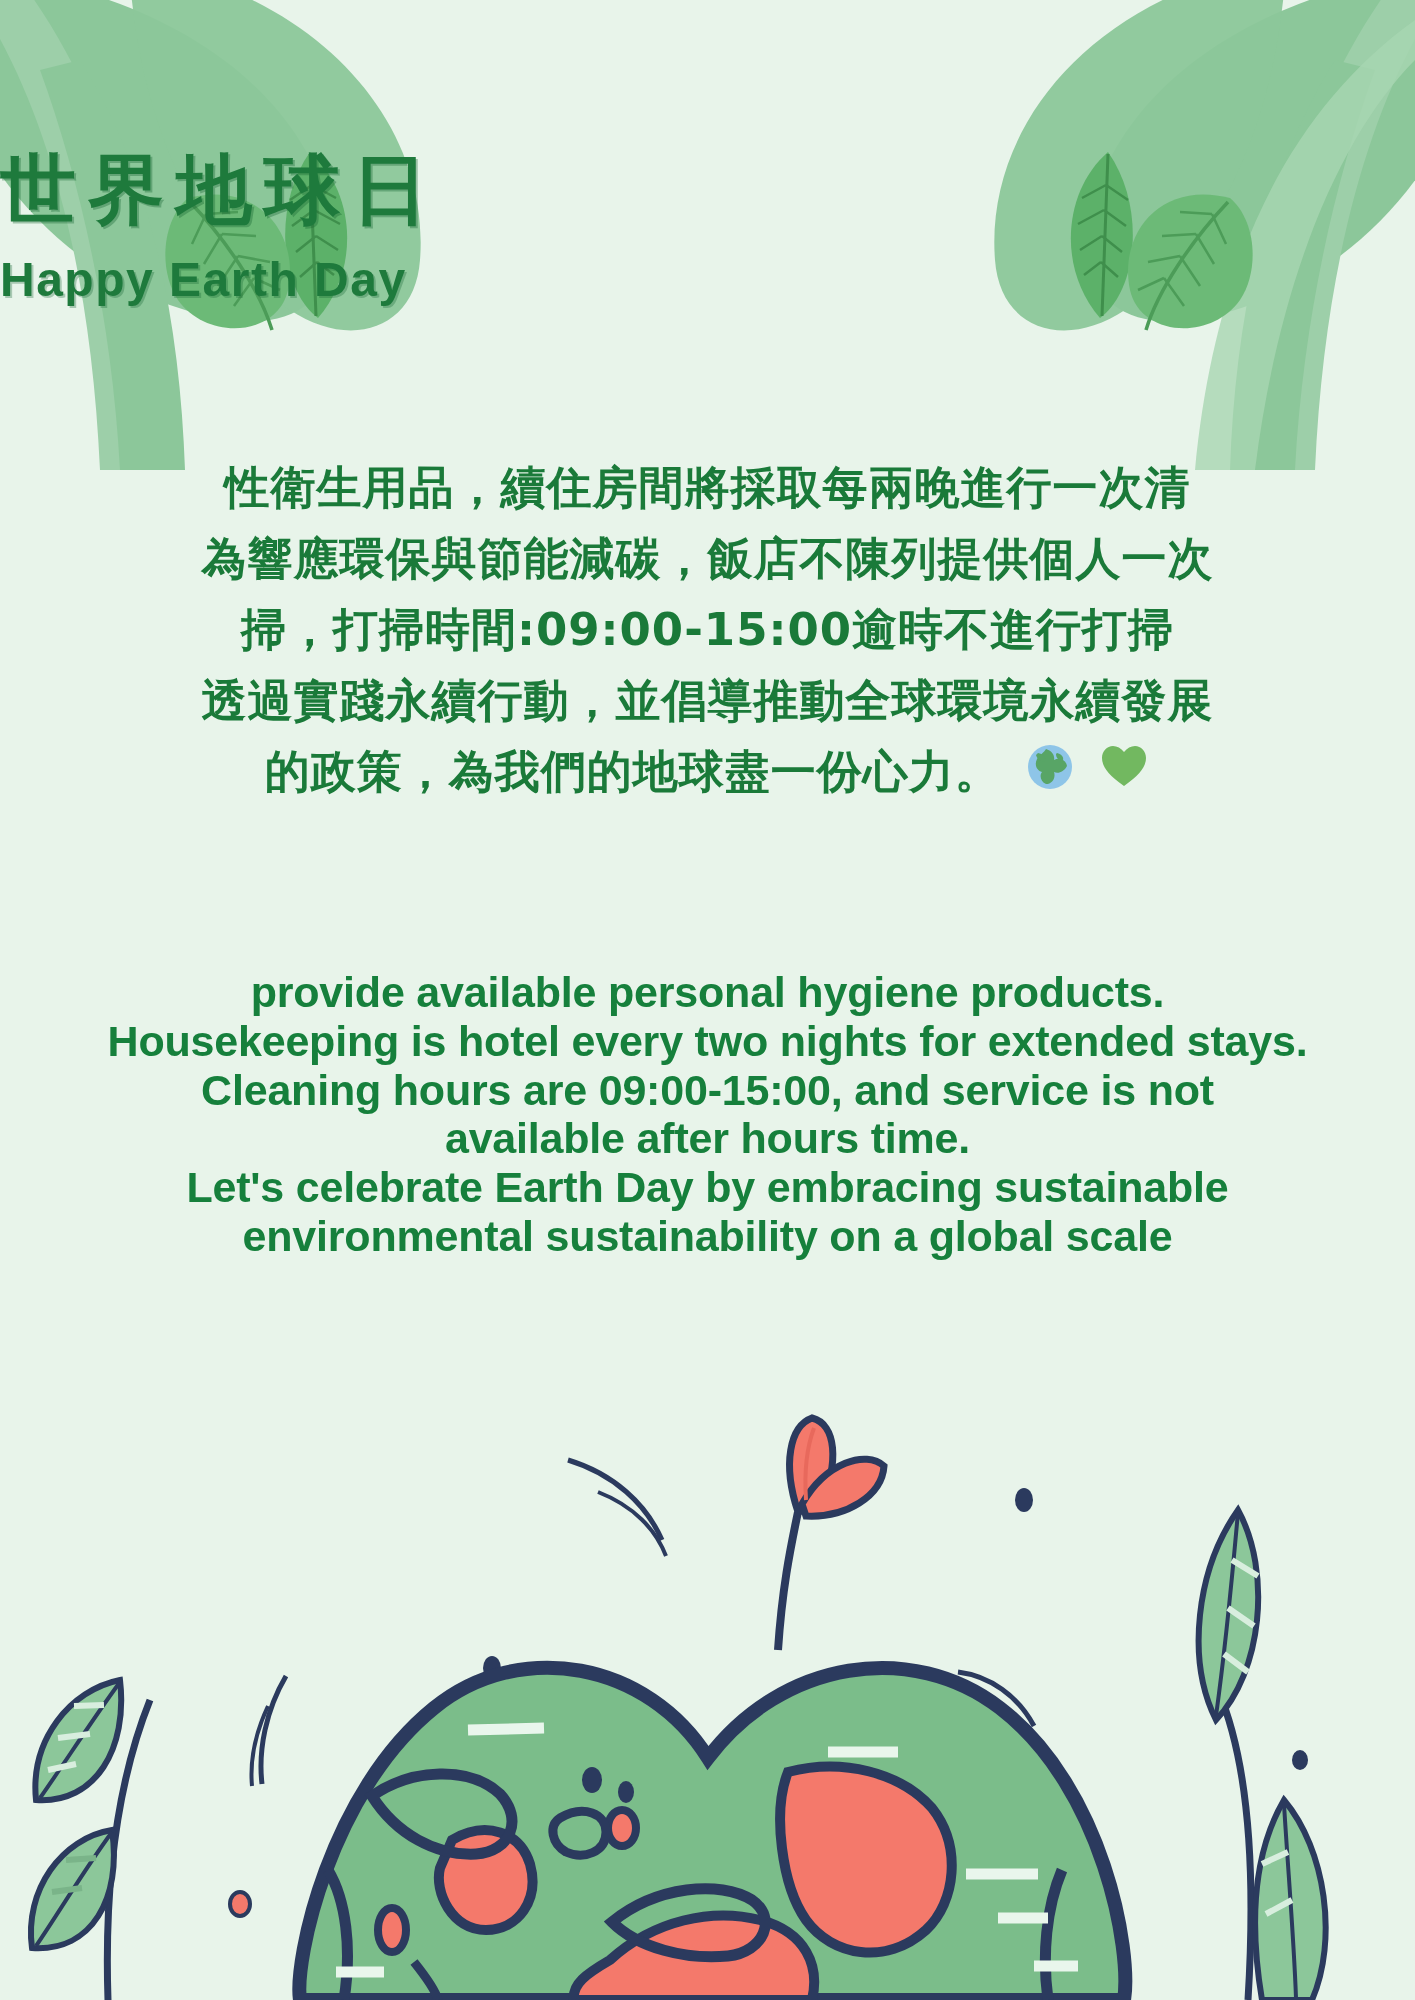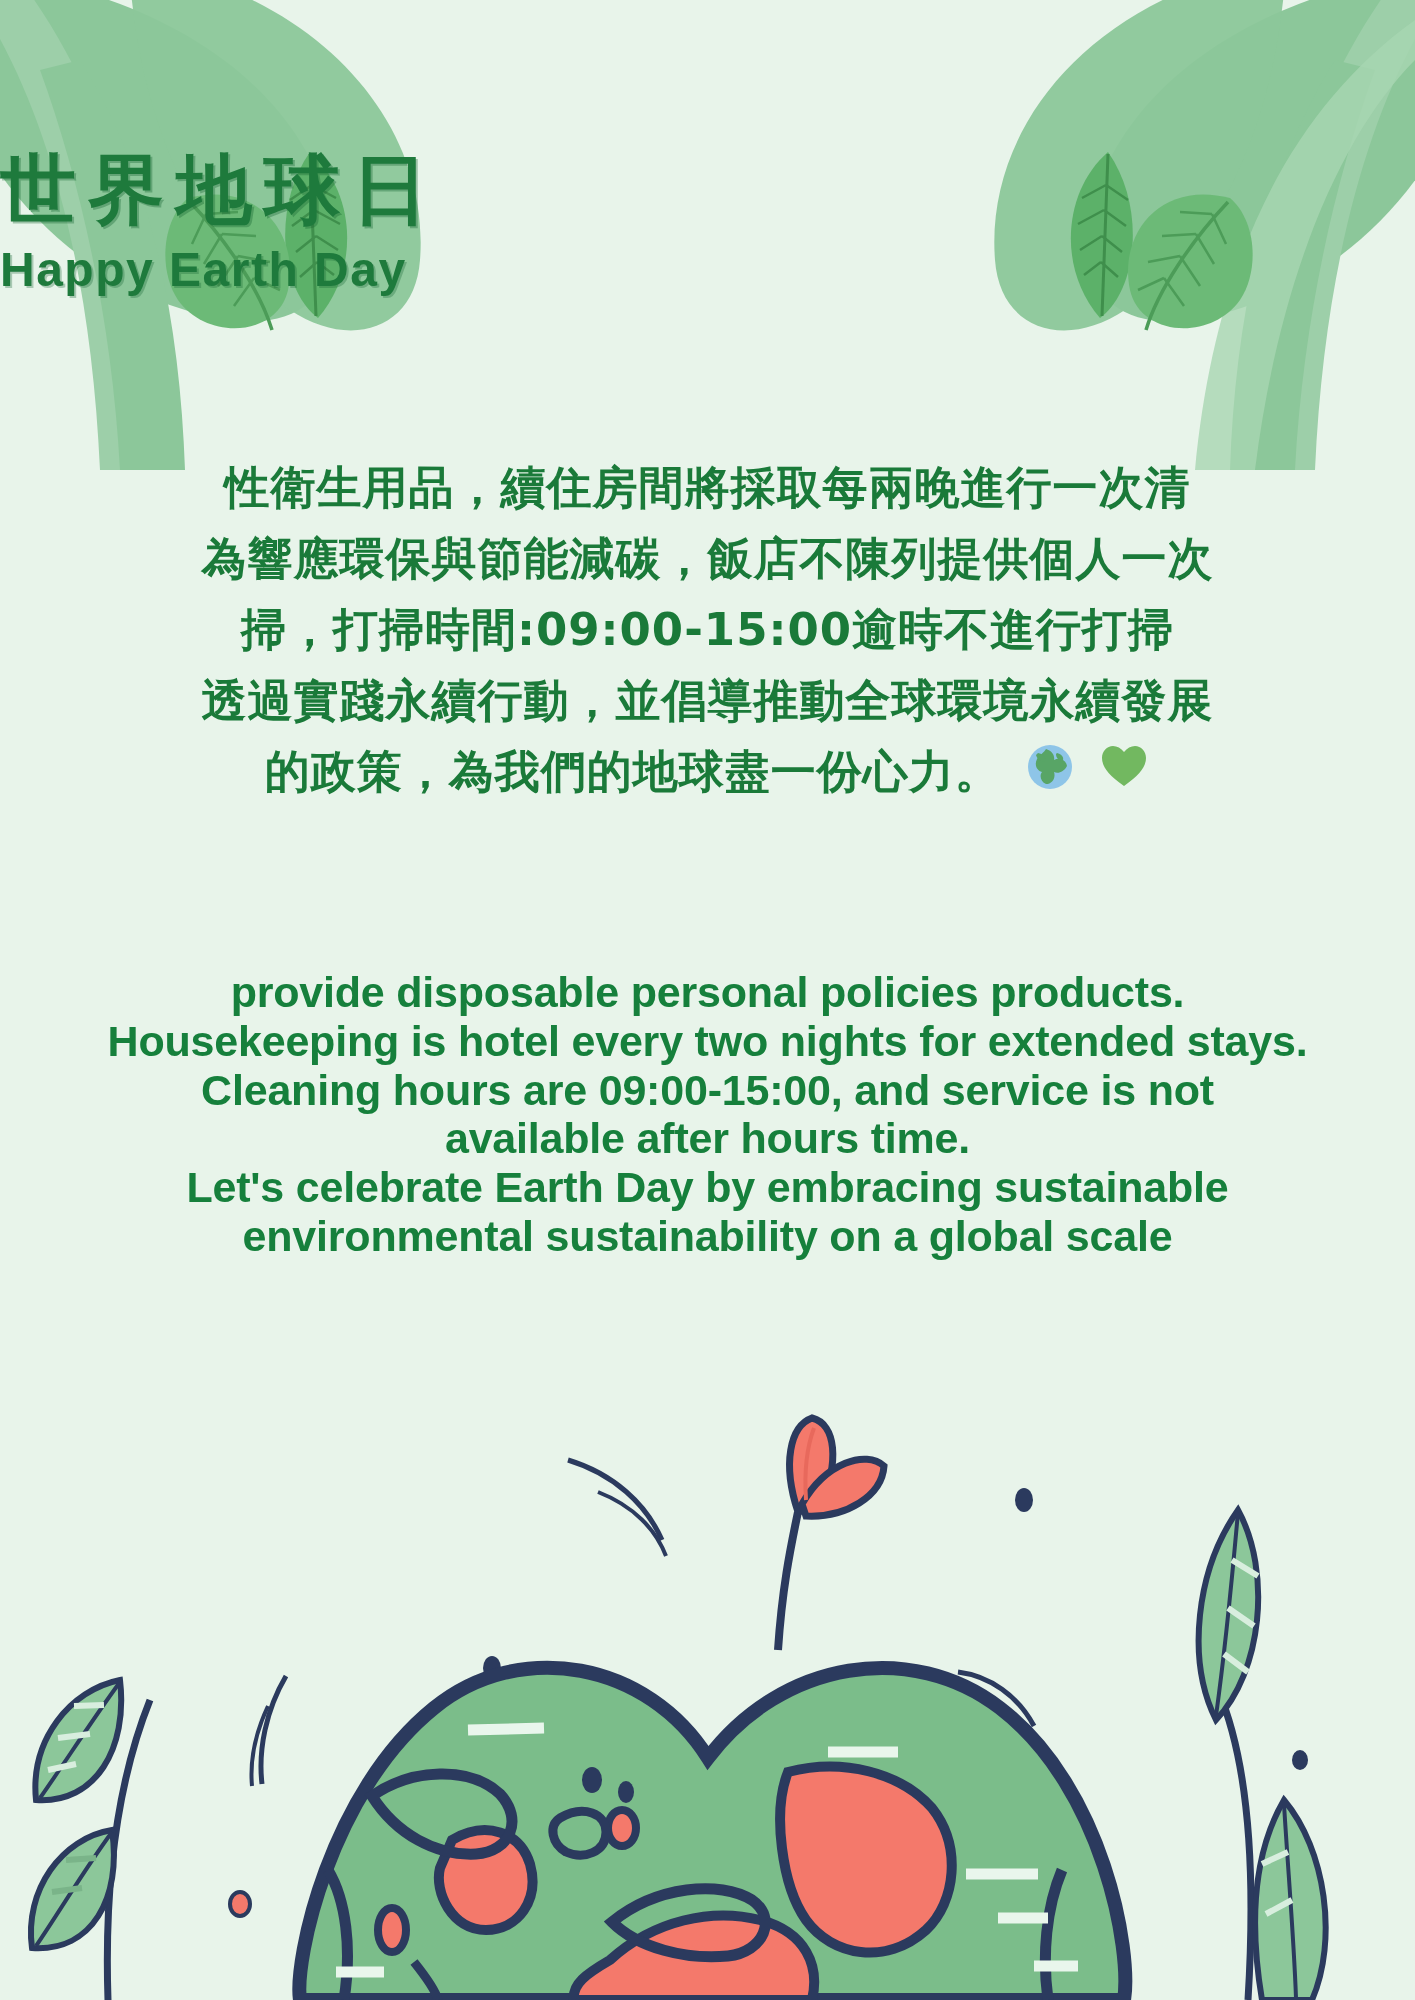--- a/index.html
+++ b/index.html
@@ -43,21 +43,21 @@
     letter-spacing: 12px;
     line-height: 1.05;
     text-shadow: 2px 2px 0 rgba(20,100,50,0.35);
   }
   #title-en {
     font-family: "Liberation Sans", sans-serif;
     font-size: 48px;
     font-weight: bold;
     color: #1e7a3c;
     letter-spacing: 1.5px;
-    margin-top: 12px;
+    margin-top: 22px;
     text-shadow: 2px 2px 0 rgba(20,100,50,0.3);
   }
 
   
   .title-leaf { position: absolute; z-index: 4; }
 
   
   #cn-body {
     position: absolute;
     top: 452px;
@@ -178,21 +178,21 @@
         <path d="M33,12 C37,13 40,16 39,19 C35,20 32,17 32,13 Z" fill="#58a566"></path>
       </svg>
       
       <svg class="emoji-heart" width="52" height="52" viewBox="0 0 52 52" xmlns="http://www.w3.org/2000/svg">
         <path d="M26,45 C10,34 4,25 4,17 C4,10 9,5 15,5 C19,5 23,7 26,11 C29,7 33,5 37,5 C43,5 48,10 48,17 C48,25 42,34 26,45 Z" fill="#72b860"></path>
       </svg>
     </span>
   </div>
 
   <div id="en-body">
-    <span class="en-line">provide disposable personal policies products.</span>
+    <span class="en-line">provide available personal hygiene products.</span>
     <span class="en-line">Housekeeping is hotel every two nights for extended stays.</span>
     <span class="en-line">Cleaning hours are 09:00-15:00, and service is not</span>
     <span class="en-line">available after hours time.</span>
     <span class="en-line">Let's celebrate Earth Day by embracing sustainable</span>
     <span class="en-line">environmental sustainability on a global scale</span>
   </div>
 
   <svg id="illustration" viewBox="0 0 1415 600" xmlns="http://www.w3.org/2000/svg">
 
     <g>

